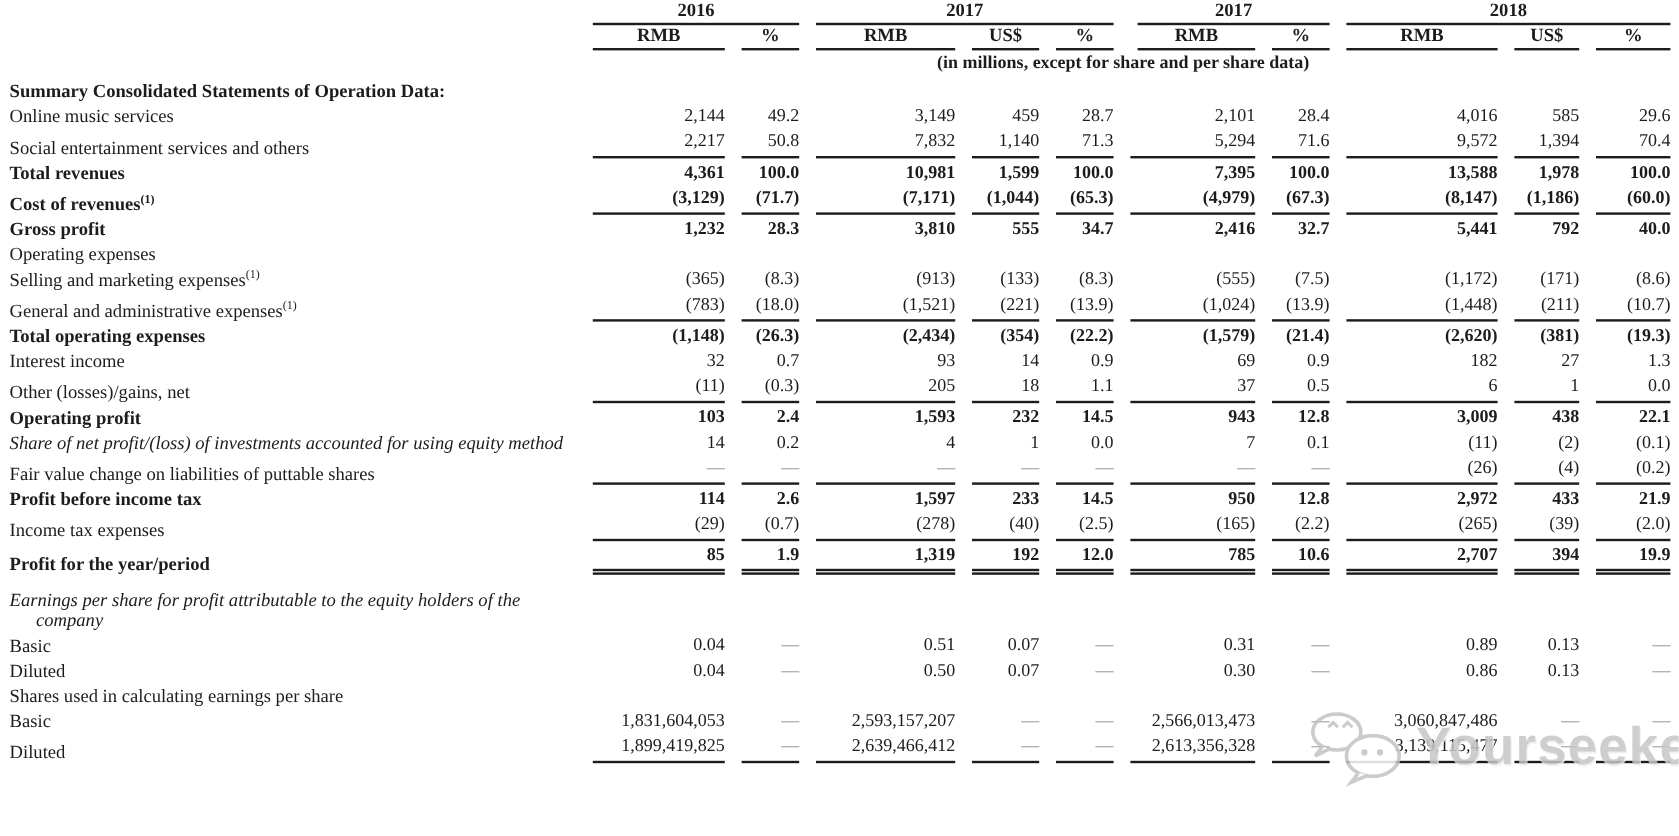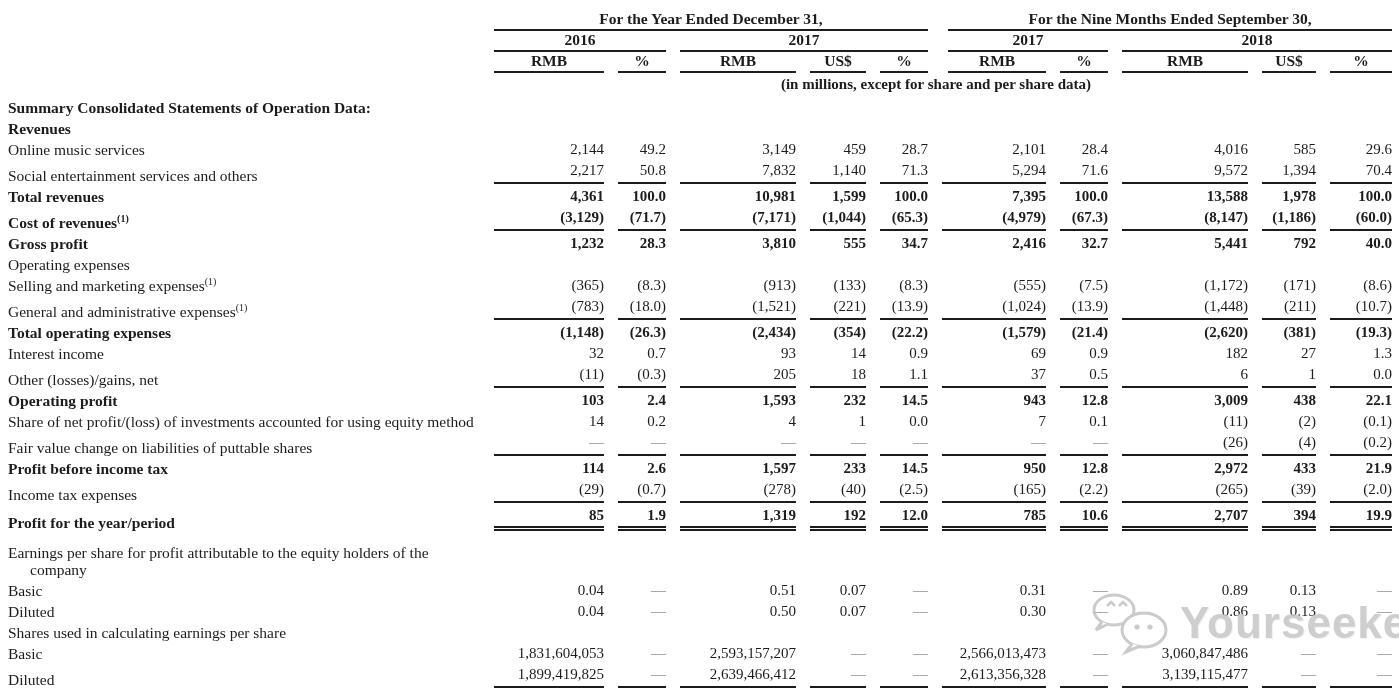--- a/index.html
+++ b/index.html
@@ -16,21 +16,21 @@
   .hc { margin-left:14px; border-bottom:2px solid #1c1c1c; text-align:center; padding-bottom:1px; white-space:nowrap; }
   .hc.g2 { margin-left:20px; }
   .toppad { padding-top:10px; }
   .note-row th { font-size:15px; font-weight:bold; text-align:center; padding-top:3px; padding-bottom:2px;margin-top:40px; }
 
   
   tbody td { font-size:15px; line-height:17px; padding-top:4px; }
   .lbl { padding-left:8px; text-align:left; font-size:15.5px; }
   .lbl.b { font-weight:bold; }
   .lbl.ind { }
-  .lbl.wrap { padding-left:30px; text-indent:-22px; }
+  .lbl.wrap { padding-left:30px; text-indent:-22px;font-style:italic; }
   .v { text-align:right; margin-left:14px; white-space:nowrap; }
   .v.b { font-weight:bold; }
   .v.rs { border-bottom:2px solid #1c1c1c; padding-bottom:3px; }
   .v.rd { border-bottom:5px double #1c1c1c; padding-bottom:2px; }
   .v.dash { color:#8f8f8f; }
   tr.gap td { padding-top:13px; }
   sup { font-size:10px; line-height:0; }
 
   
   .watermark {
@@ -58,29 +58,20 @@
         <col style="width:70px">
         <col style="width:62px">
       <col style="width:118px">
         <col style="width:62px">
       <col style="width:140px">
         <col style="width:68px">
         <col style="width:76px">
     </colgroup>
     <thead>
       <tr>
-        <th class="toppad"></th>
-        <th class="toppad" colspan="5">
-          <div class="hc">For the Year Ended December 31,</div>
-        </th>
-        <th class="toppad" colspan="5">
-          <div class="hc g2">For the Nine Months Ended September 30,</div>
-        </th>
-      </tr>
-      <tr>
         <th></th>
         <th colspan="2">
             <div class="hc">2016</div>
           </th>
         <th colspan="3">
             <div class="hc">2017</div>
           </th>
         <th colspan="2">
             <div class="hc g2">2017</div>
           </th>
@@ -122,53 +113,20 @@
           </th>
       </tr>
       <tr class="note-row">
         <th></th>
         <th colspan="10">(in millions, except for share and per share data)</th>
       </tr>
     </thead>
     <tbody>
         <tr>
           <td class="lbl b">Summary Consolidated Statements of Operation Data:</td>
-          <td>
-            <div class="v b"></div>
-          </td>
-          <td>
-            <div class="v b"></div>
-          </td>
-          <td>
-            <div class="v b"></div>
-          </td>
-          <td>
-            <div class="v b"></div>
-          </td>
-          <td>
-            <div class="v b"></div>
-          </td>
-          <td>
-            <div class="v b"></div>
-          </td>
-          <td>
-            <div class="v b"></div>
-          </td>
-          <td>
-            <div class="v b"></div>
-          </td>
-          <td>
-            <div class="v b"></div>
-          </td>
-          <td>
-            <div class="v b"></div>
-          </td>
-        </tr>
-        <tr>
-          <td class="lbl b">Revenues</td>
           <td>
             <div class="v b"></div>
           </td>
           <td>
             <div class="v b"></div>
           </td>
           <td>
             <div class="v b"></div>
           </td>
           <td>

